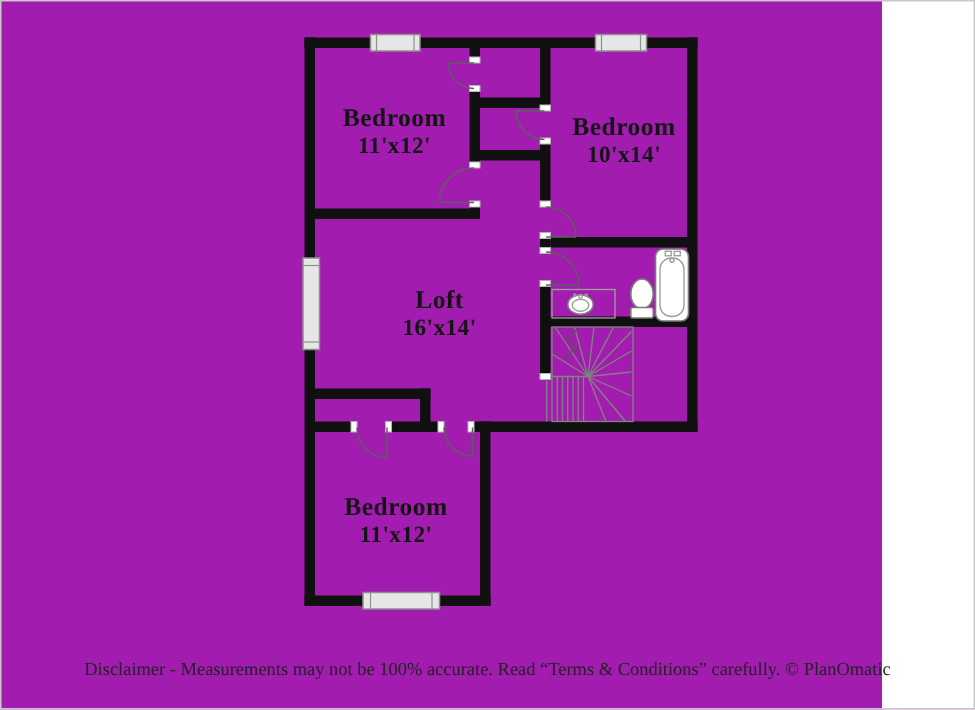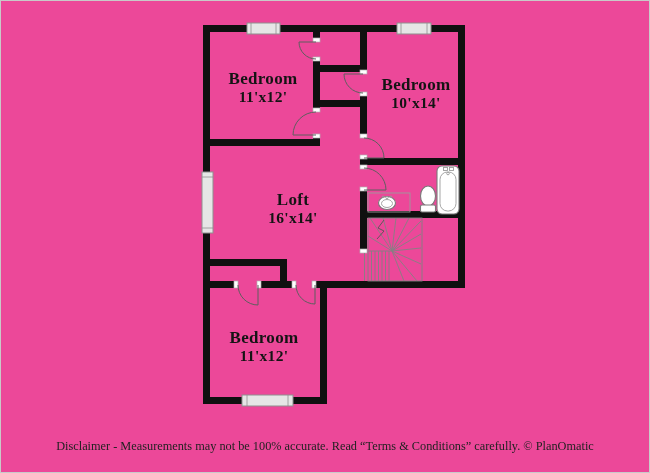--- a/index.html
+++ b/index.html
@@ -1,16 +1,16 @@
 <!DOCTYPE html>
 <html><head>
 <meta charset="utf-8">
 <style>
   html,body{margin:0;padding:0;background:#fff;}
-  .page{width:650px;height:473px;position:relative;background:#ec4899;}
+  .page{width:588px;height:473px;position:relative;background:#a21caf;}
   svg{display:block;}
   .wall{fill:#101010;}
   .frame{fill:none;stroke:#c9c9c9;stroke-width:1;}
   .win{fill:#e6e6e6;stroke:#8f8f8f;stroke-width:1;}
   .winline{stroke:#8f8f8f;stroke-width:.8;fill:none;}
   .door{stroke:#5f5f5f;fill:none;stroke-width:1;}
   .jamb{fill:#ffffff;stroke:#b3b3b3;stroke-width:.7;}
   .stair{stroke:#828282;fill:none;stroke-width:.9;}
   .stair-dir{stroke:#555;fill:none;stroke-width:.9;}
   .fix{stroke:#7a7a7a;fill:#ffffff;stroke-width:1.1;}

